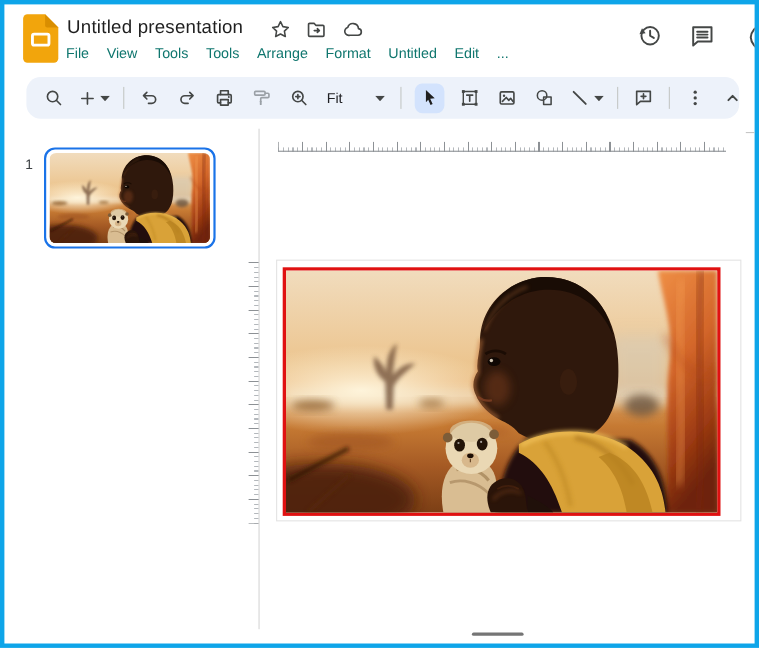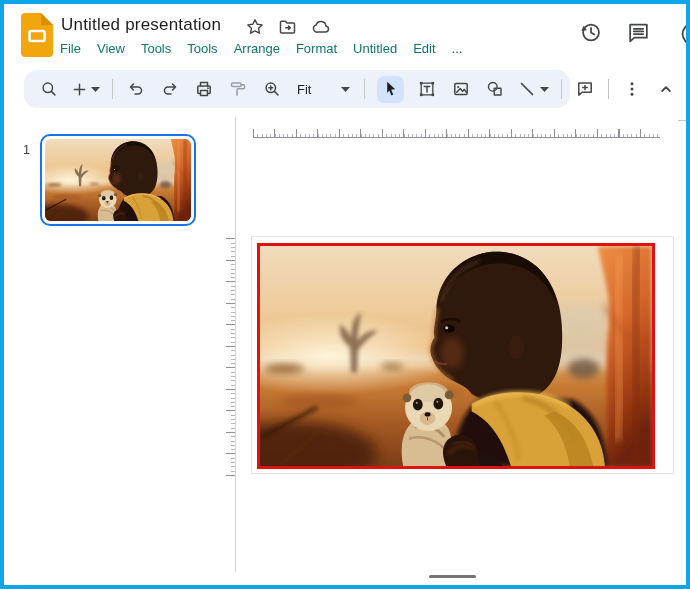--- a/index.html
+++ b/index.html
@@ -16,21 +16,21 @@
   .logo{position:absolute;left:16px;top:8px;}
   .doc-title{position:absolute;left:57px;top:11px;font-size:17px;letter-spacing:.2px;color:#1f1f1f;white-space:nowrap;}
   .title-actions{position:absolute;left:242px;top:14px;display:flex;gap:14px;align-items:center;}
   .menu-row{position:absolute;left:56px;top:37px;display:flex;gap:16px;font-size:13px;color:#0f766e;}
   .menu-row span{cursor:default;}
   .header-right{position:absolute;left:574px;top:16px;display:flex;gap:23px;align-items:center;}
   .partial-edge{position:absolute;left:676px;top:17px;}
 
   
   .toolbar{
-    position:absolute;left:20px;top:66px;width:546px;height:38px;
+    position:absolute;left:20px;top:66px;width:648px;height:38px;
     background:#edf2fa;border-radius:13px;display:flex;align-items:center;
     padding:0 14px;box-sizing:border-box;gap:12px;
   }
   .tb-sep{width:1px;height:20px;background:#c4c7c5;flex:0 0 auto;}
   .tb-btn{display:flex;align-items:center;justify-content:center;min-width:22px;height:26px;flex:0 0 auto;gap:4px;}
   .tb-btn.selected{background:#d3e3fd;border-radius:7px;width:27px;height:27px;}
   .fit-control{display:flex;align-items:center;gap:30px;font-size:13px;color:#202124;flex:0 0 auto;padding:0 2px;}
   .chevron-right{margin-left:auto;}
 
   

